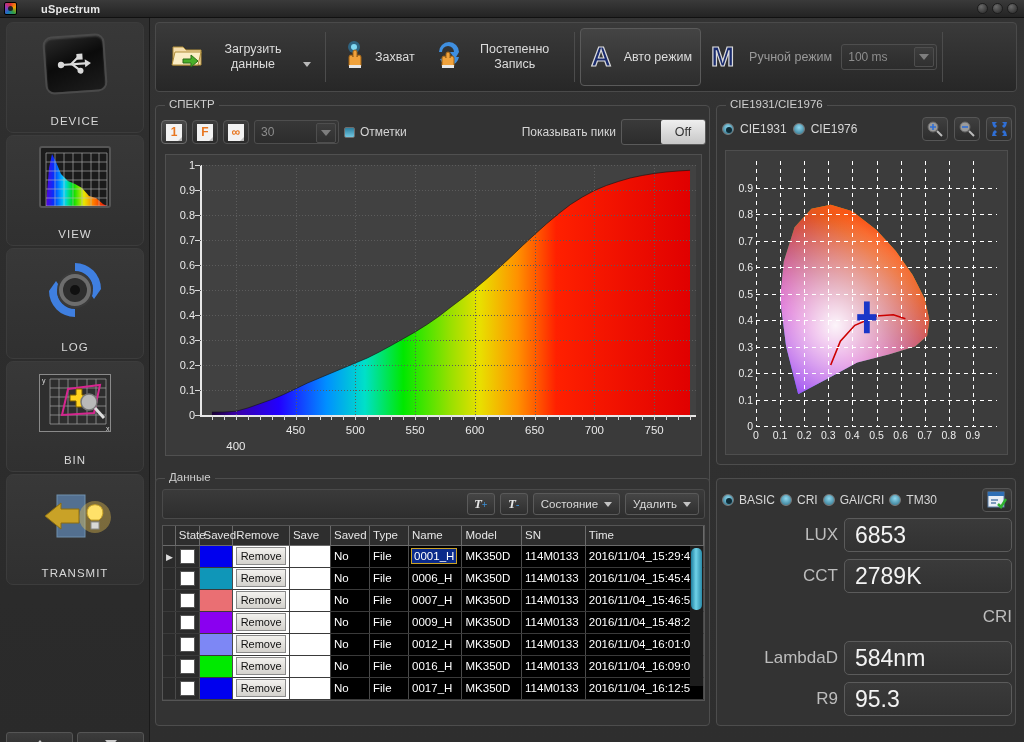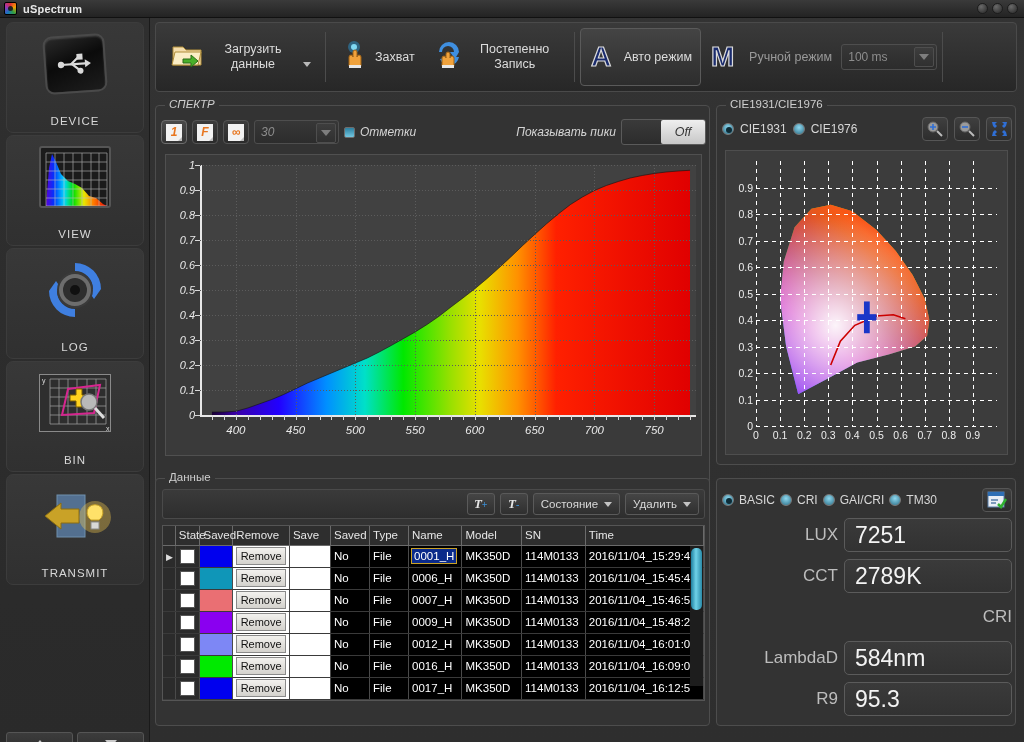--- a/index.html
+++ b/index.html
@@ -20,21 +20,21 @@
     background: linear-gradient(180deg,#3a3a3a 0%,#232323 100%);
     border-bottom: 1px solid #111;
     display:flex; align-items:center;
   }
   .app-icon {
     width:13px;height:13px;margin-left:4px;border-radius:2px;
     background: conic-gradient(#e03131,#f59f00,#2f9e44,#1971c2,#9c36b5,#e03131);
     border:1px solid #000; position:relative;
   }
   .app-icon::after{content:"";position:absolute;left:3px;top:3px;width:5px;height:5px;border-radius:50%;background:#222;}
-  .title-text{color:#e8e8e8;font-size:11px;font-weight:bold;margin-left:6px;letter-spacing:.2px;}
+  .title-text{color:#e8e8e8;font-size:11px;font-weight:bold;margin-left:24px;letter-spacing:.2px;}
   .win-btns{position:absolute;right:6px;top:3px;display:flex;gap:4px;}
   .win-btn{width:11px;height:11px;border-radius:50%;
     background:radial-gradient(circle at 35% 30%,#6a6a6a,#3a3a3a 70%);
     border:1px solid #1c1c1c;}
 
   
   .sidebar{
     position:absolute;left:0;top:18px;width:150px;height:724px;
     background:linear-gradient(180deg,#2f2f2f,#2a2a2a);
     border-right:1px solid #1a1a1a;
@@ -93,21 +93,21 @@
     border-right:5px solid transparent;border-top:6px solid #7e7e7e;}
 
   
   .group{position:absolute;border:1px solid #4d4d4d;border-radius:4px;background:#333;}
   .group-title{
     position:absolute;top:-8px;left:9px;background:#333;padding:0 4px;
     color:#cfcfcf;font-size:11.5px;
   }
 
   
-  #spectrum-group{left:155px;top:105px;width:555px;height:405px;font-style:italic;}
+  #spectrum-group{left:155px;top:105px;width:555px;height:405px;}
   .spec-bar{position:absolute;left:5px;top:10px;width:545px;height:32px;display:flex;align-items:center;gap:5px;}
   .sq-btn{
     width:26px;height:24px;border:1px solid #555;border-radius:4px;
     background:linear-gradient(180deg,#3c3c3c,#2b2b2b);
     display:flex;align-items:center;justify-content:center;cursor:pointer;
   }
   .sq-btn.on{background:linear-gradient(180deg,#4a4a4a,#343434);border-color:#6d6d6d;}
   .sq-ico{width:16px;height:17px;background:#f2f2f2;display:flex;align-items:center;justify-content:center;
     color:#e8761f;font-weight:bold;font-size:12px;position:relative;}
   .sq-ico::after{content:"";position:absolute;right:0;bottom:0;border-left:4px solid transparent;border-bottom:4px solid #bbb;}
@@ -477,21 +477,21 @@
           <div class="gridline-h" style="top: 20%;"></div>
           <div class="ytick" style="top: 20%;">0.8</div>
           <div class="ytickmark" style="top: 20%;"></div>
           <div class="gridline-h" style="top: 10%;"></div>
           <div class="ytick" style="top: 10%;">0.9</div>
           <div class="ytickmark" style="top: 10%;"></div>
           <div class="gridline-h" style="top: 0%;"></div>
           <div class="ytick" style="top: 0%;">1</div>
           <div class="ytickmark" style="top: 0%;"></div>
           <div class="gridline-v" style="left: 7.22892%;"></div>
-          <div class="xtick" style="left: 7.22892%;">400</div>
+          <div class="xtick" style="left: 7.22892%; margin-top: 16px;">400</div>
           <div class="gridline-v" style="left: 19.2771%;"></div>
           <div class="xtick" style="left: 19.2771%;">450</div>
           <div class="gridline-v" style="left: 31.3253%;"></div>
           <div class="xtick" style="left: 31.3253%;">500</div>
           <div class="gridline-v" style="left: 43.3735%;"></div>
           <div class="xtick" style="left: 43.3735%;">550</div>
           <div class="gridline-v" style="left: 55.4217%;"></div>
           <div class="xtick" style="left: 55.4217%;">600</div>
           <div class="gridline-v" style="left: 67.4699%;"></div>
           <div class="xtick" style="left: 67.4699%;">650</div>
@@ -835,21 +835,21 @@
           <rect x="1" y="1" width="16" height="15" fill="#e9eef5" stroke="#5a7fa8"></rect>
           <rect x="1" y="1" width="16" height="4" fill="#2f6fb5"></rect>
           <path d="M4 9 h7 M4 12 h5" stroke="#5a7fa8" stroke-width="1.4"></path>
           <path d="M11 13 L14 16 L19 8" stroke="#2fb02f" stroke-width="2.5" fill="none"></path>
         </svg>
       </div>
     </div>
     <div class="meas-rows" id="meas-rows">
         <div class="mrow">
           <div class="mlabel">LUX</div>
-          <div class="mvalue">7251</div>
+          <div class="mvalue">6853</div>
         </div>
         <div class="mrow">
           <div class="mlabel">CCT</div>
           <div class="mvalue">2789K</div>
         </div>
         <div class="mrow">
           <div class="mlabel">CRI</div>
         </div>
         <div class="mrow">
           <div class="mlabel">LambdaD</div>

